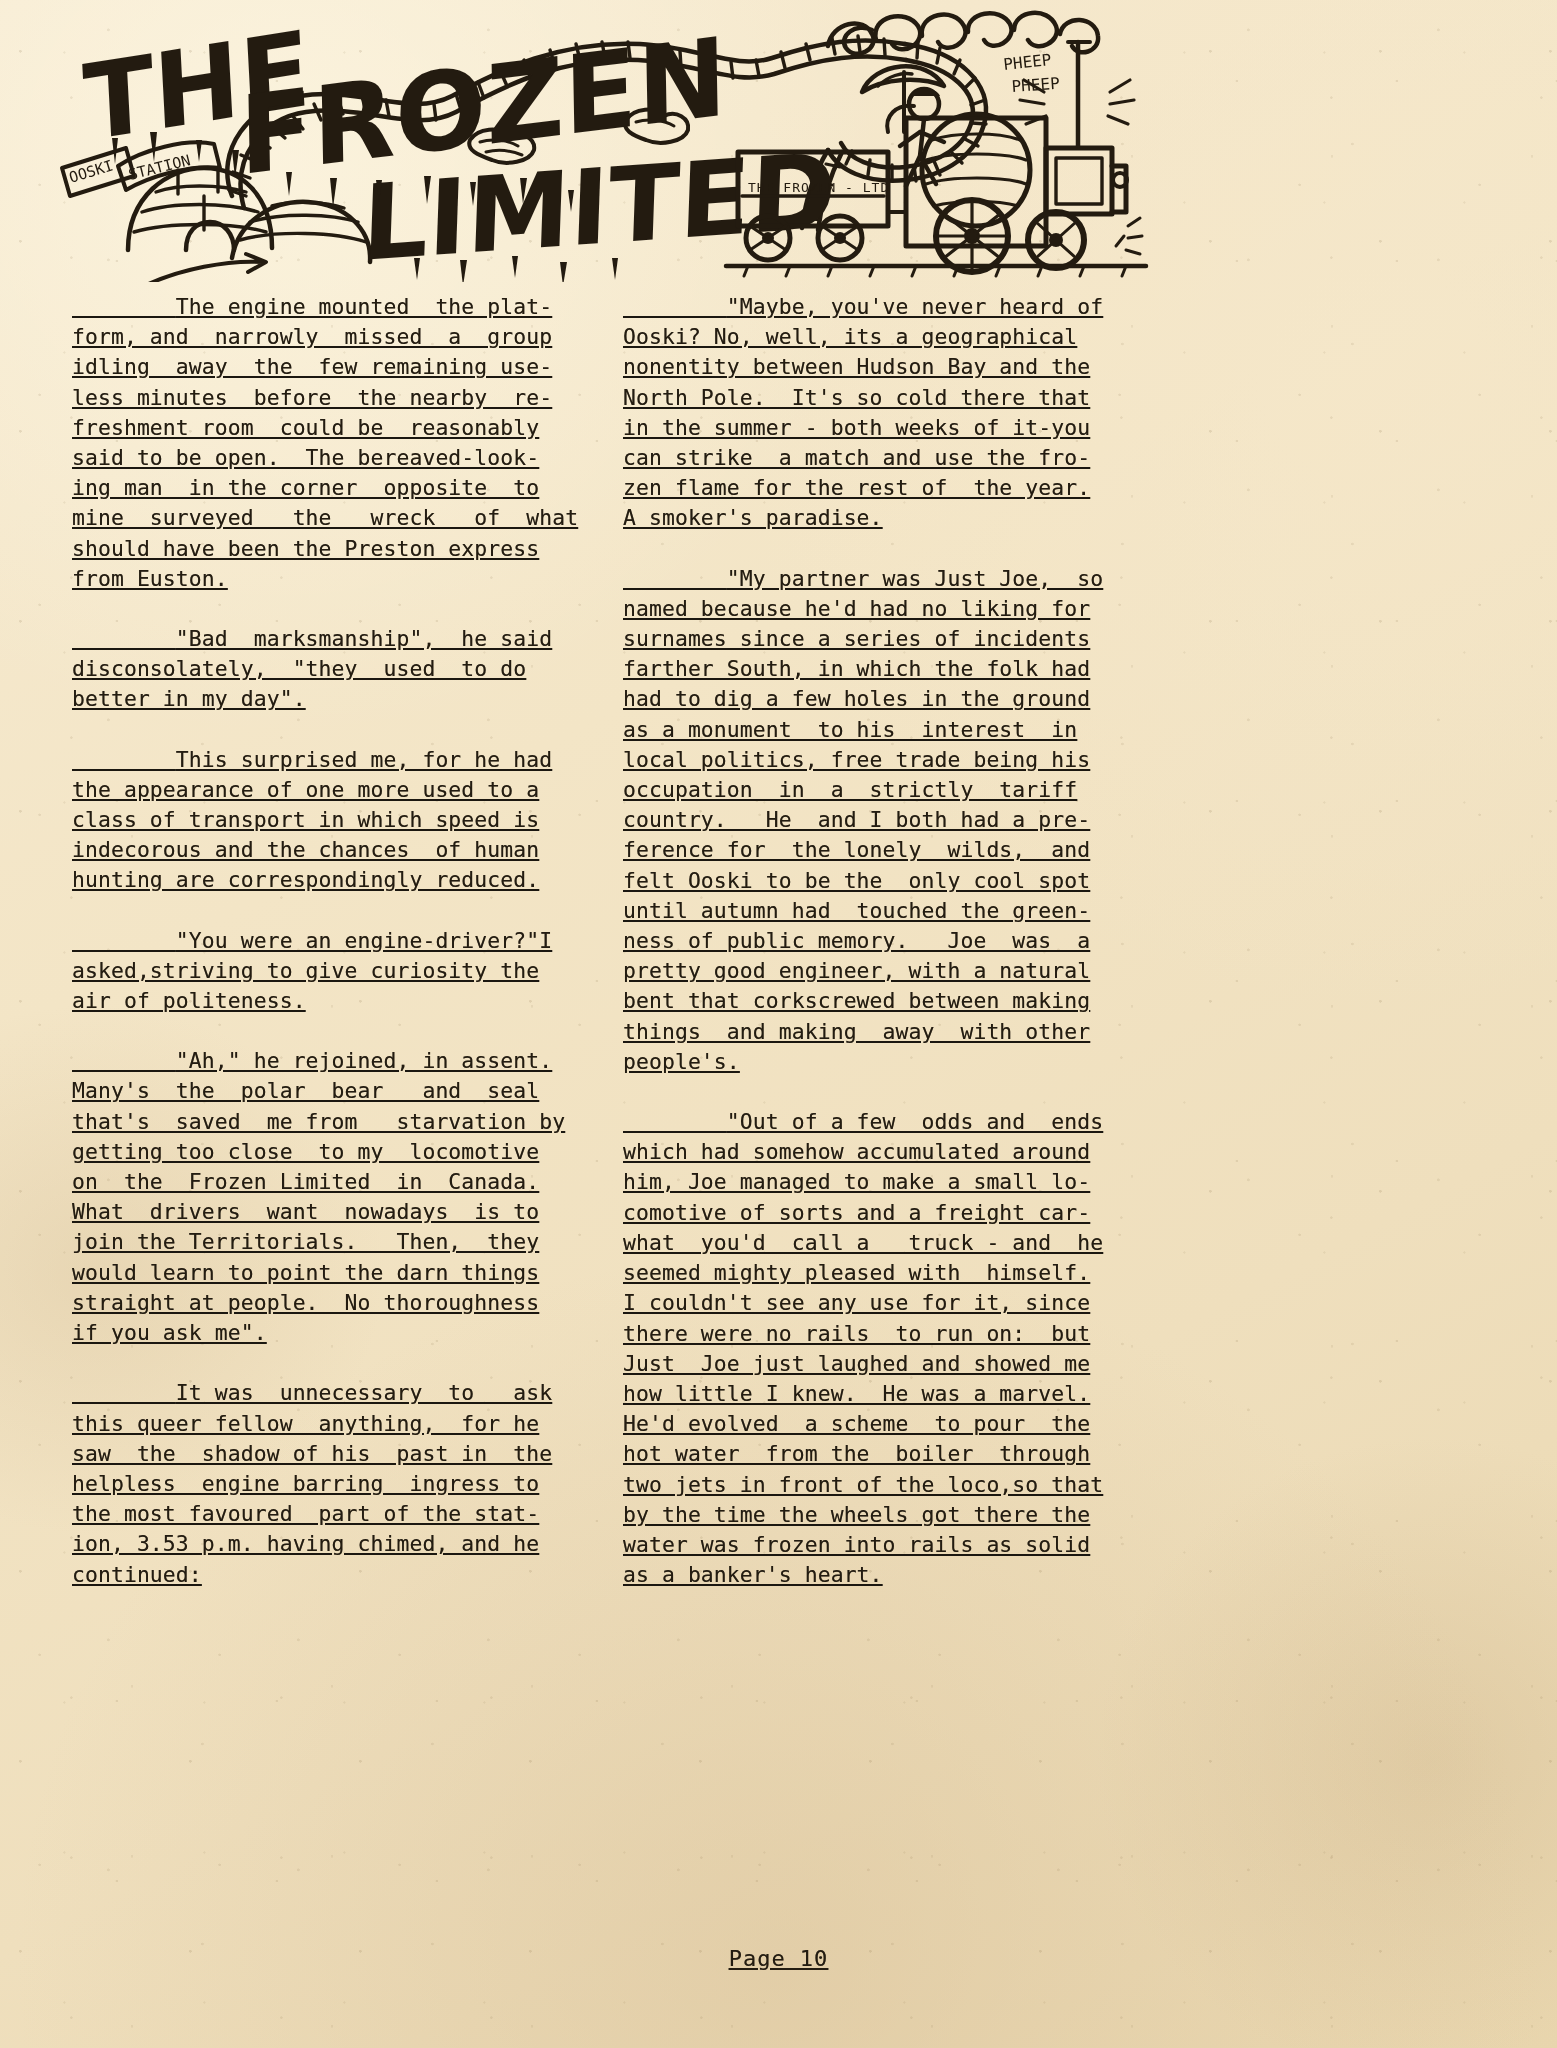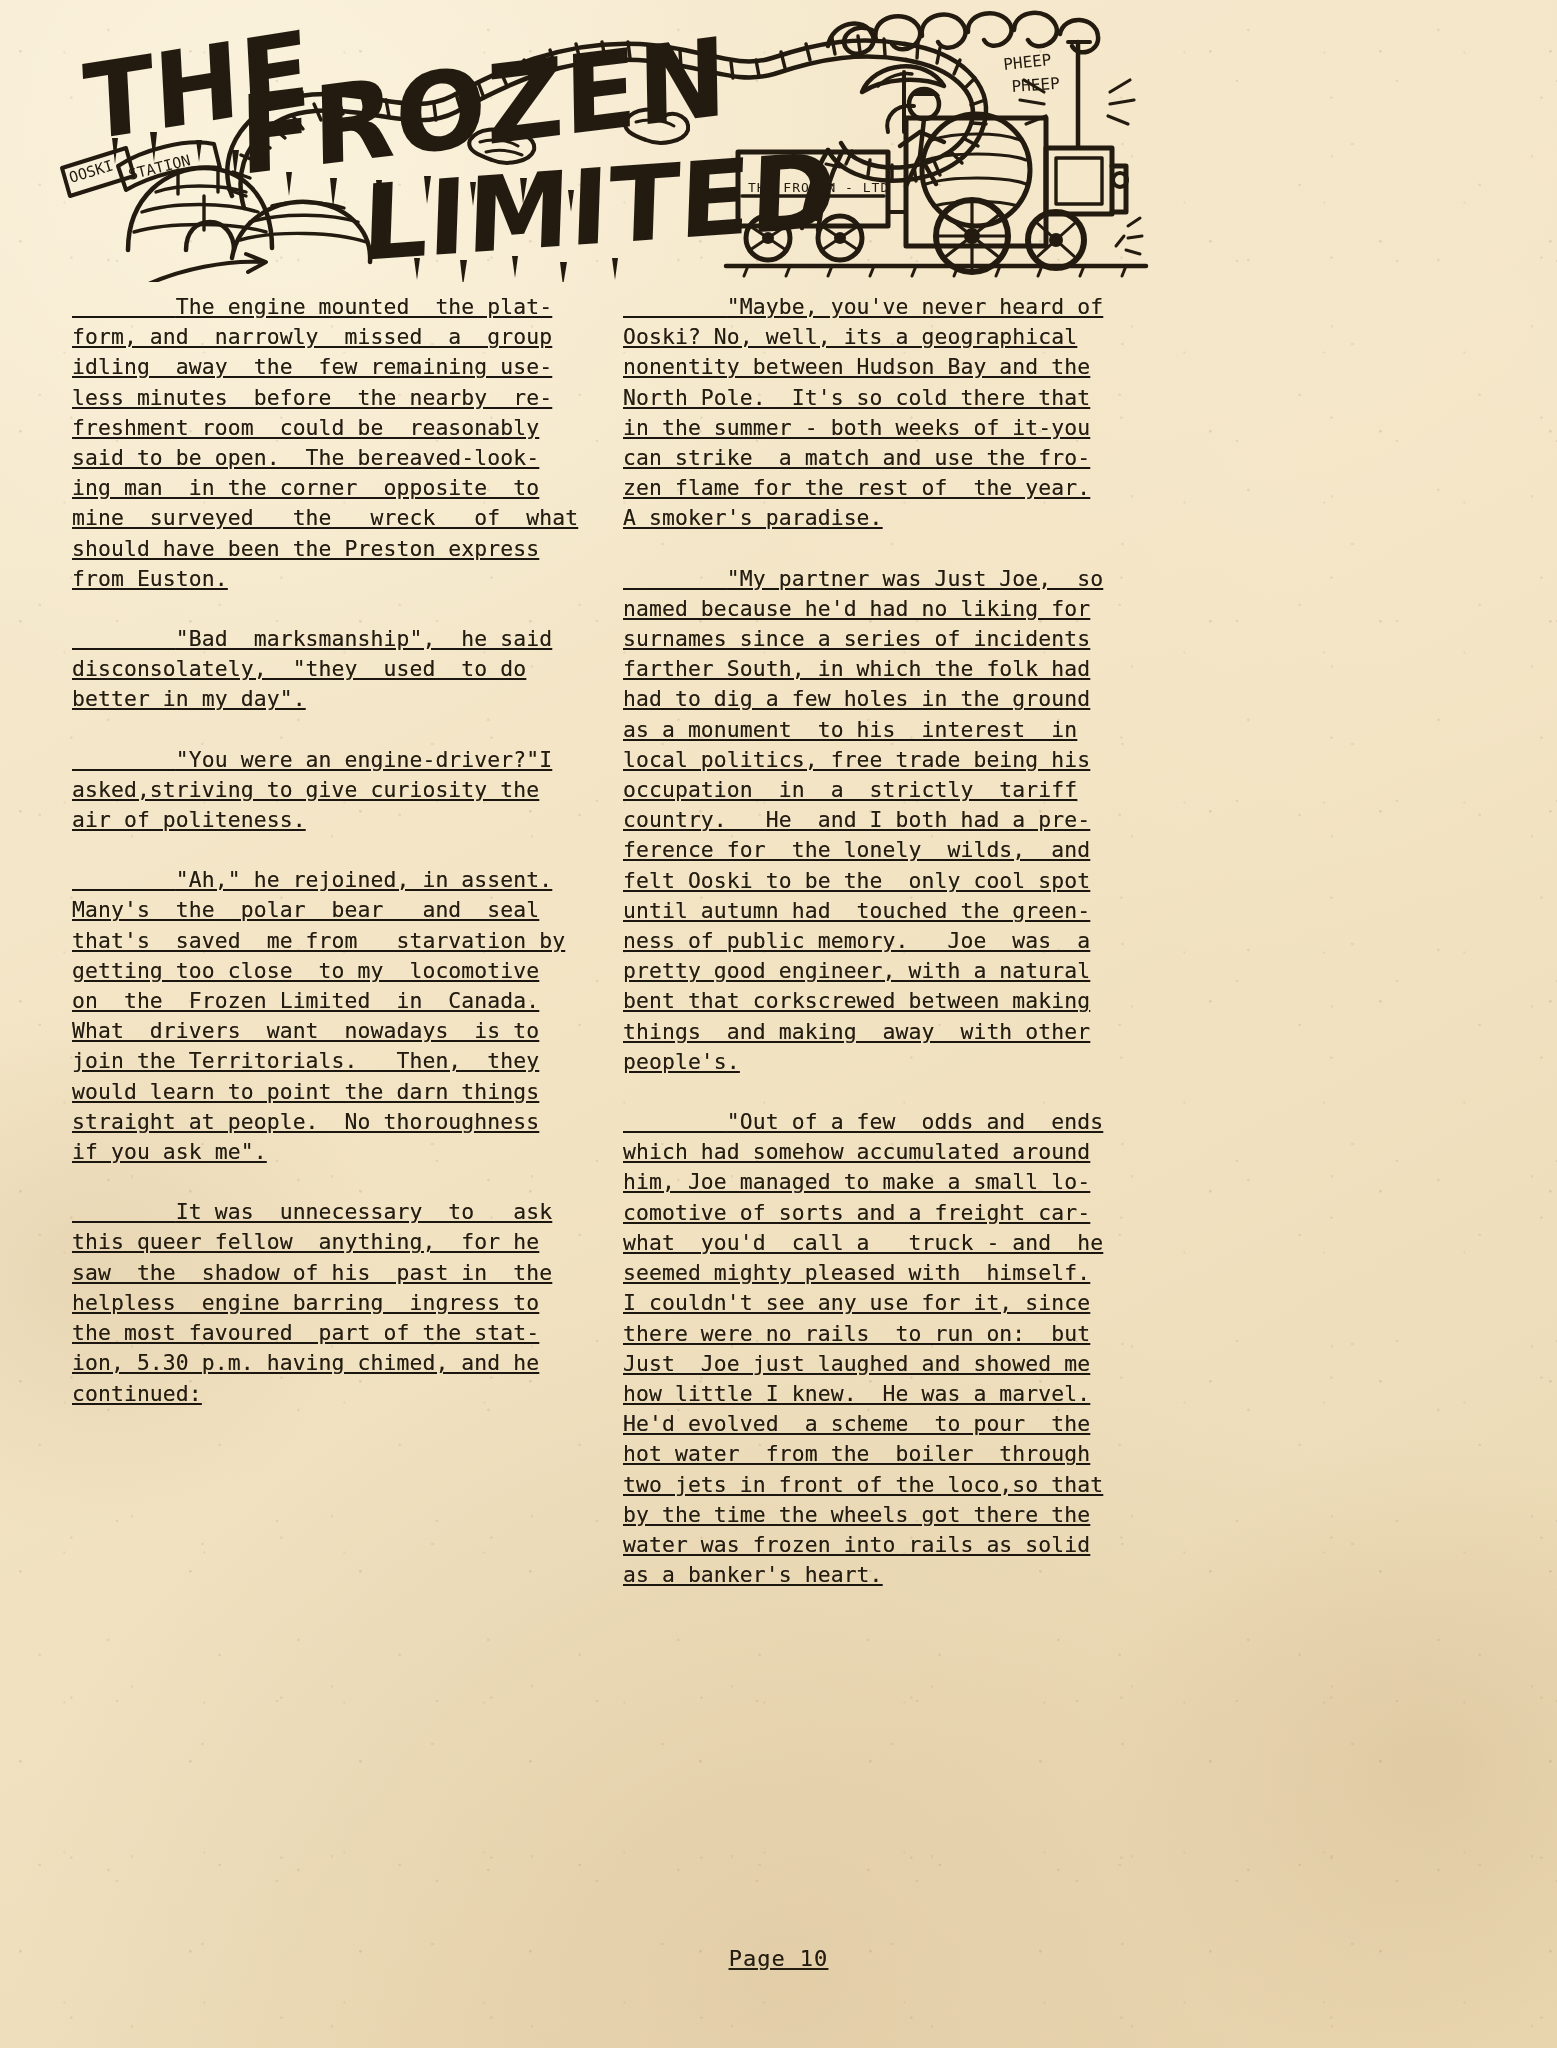--- a/index.html
+++ b/index.html
@@ -325,39 +325,44 @@
 less minutes  before  the nearby  re-
 freshment room  could be  reasonably
 said to be open.  The bereaved-look-
 ing man  in the corner  opposite  to
 mine  surveyed   the   wreck   of  what
 should have been the Preston express
 from Euston.</p>
       <p class="para">        "Bad  marksmanship",  he said
 disconsolately,  "they  used  to do
 better in my day".</p>
+      <p class="para">        This surprised me, for he had
+the appearance of one more used to a
+class of transport in which speed is
+indecorous and the chances  of human
+hunting are correspondingly reduced.</p>
       <p class="para">        "You were an engine-driver?"I
 asked,striving to give curiosity the
 air of politeness.</p>
       <p class="para">        "Ah," he rejoined, in assent.
 Many's  the  polar  bear   and  seal
 that's  saved  me from   starvation by
 getting too close  to my  locomotive
 on  the  Frozen Limited  in  Canada.
 What  drivers  want  nowadays  is to
 join the Territorials.   Then,  they
 would learn to point the darn things
 straight at people.  No thoroughness
 if you ask me".</p>
       <p class="para">        It was  unnecessary  to   ask
 this queer fellow  anything,  for he
 saw  the  shadow of his  past in  the
 helpless  engine barring  ingress to
 the most favoured  part of the stat-
-ion, 5.30 p.m. having chimed, and he
+ion, 3.53 p.m. having chimed, and he
 continued:</p>
     </div>
     <div class="col col-right">
       <p class="para">        "Maybe, you've never heard of
 Ooski? No, well, its a geographical
 nonentity between Hudson Bay and the
 North Pole.  It's so cold there that
 in the summer - both weeks of it-you
 can strike  a match and use the fro-
 zen flame for the rest of  the year.

